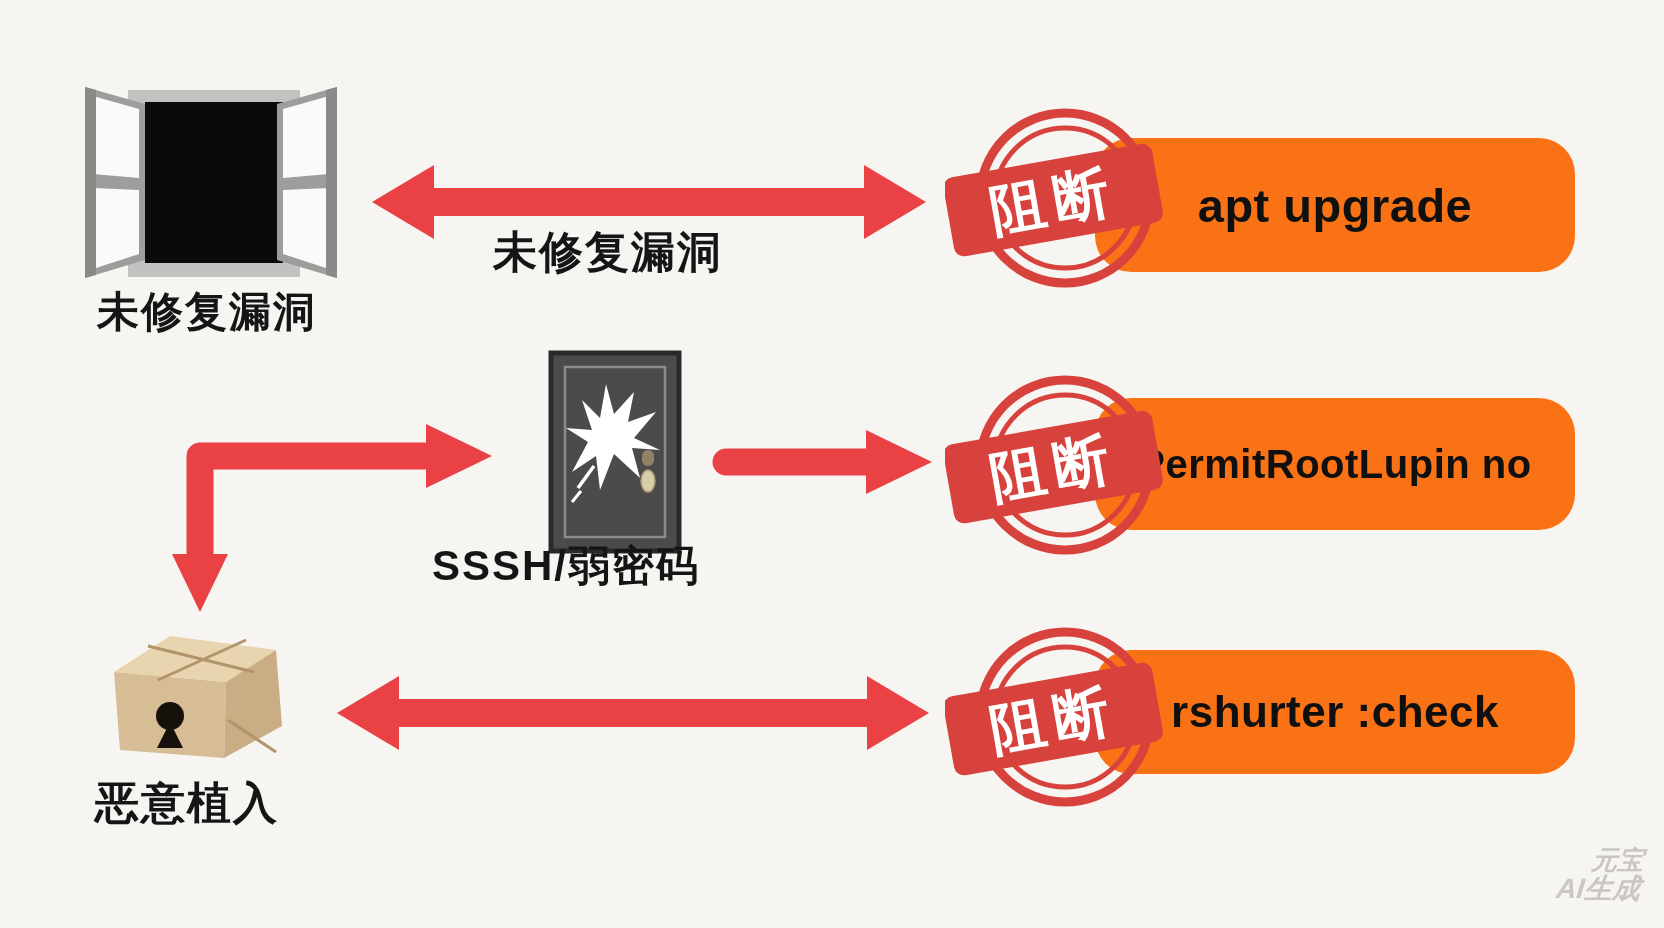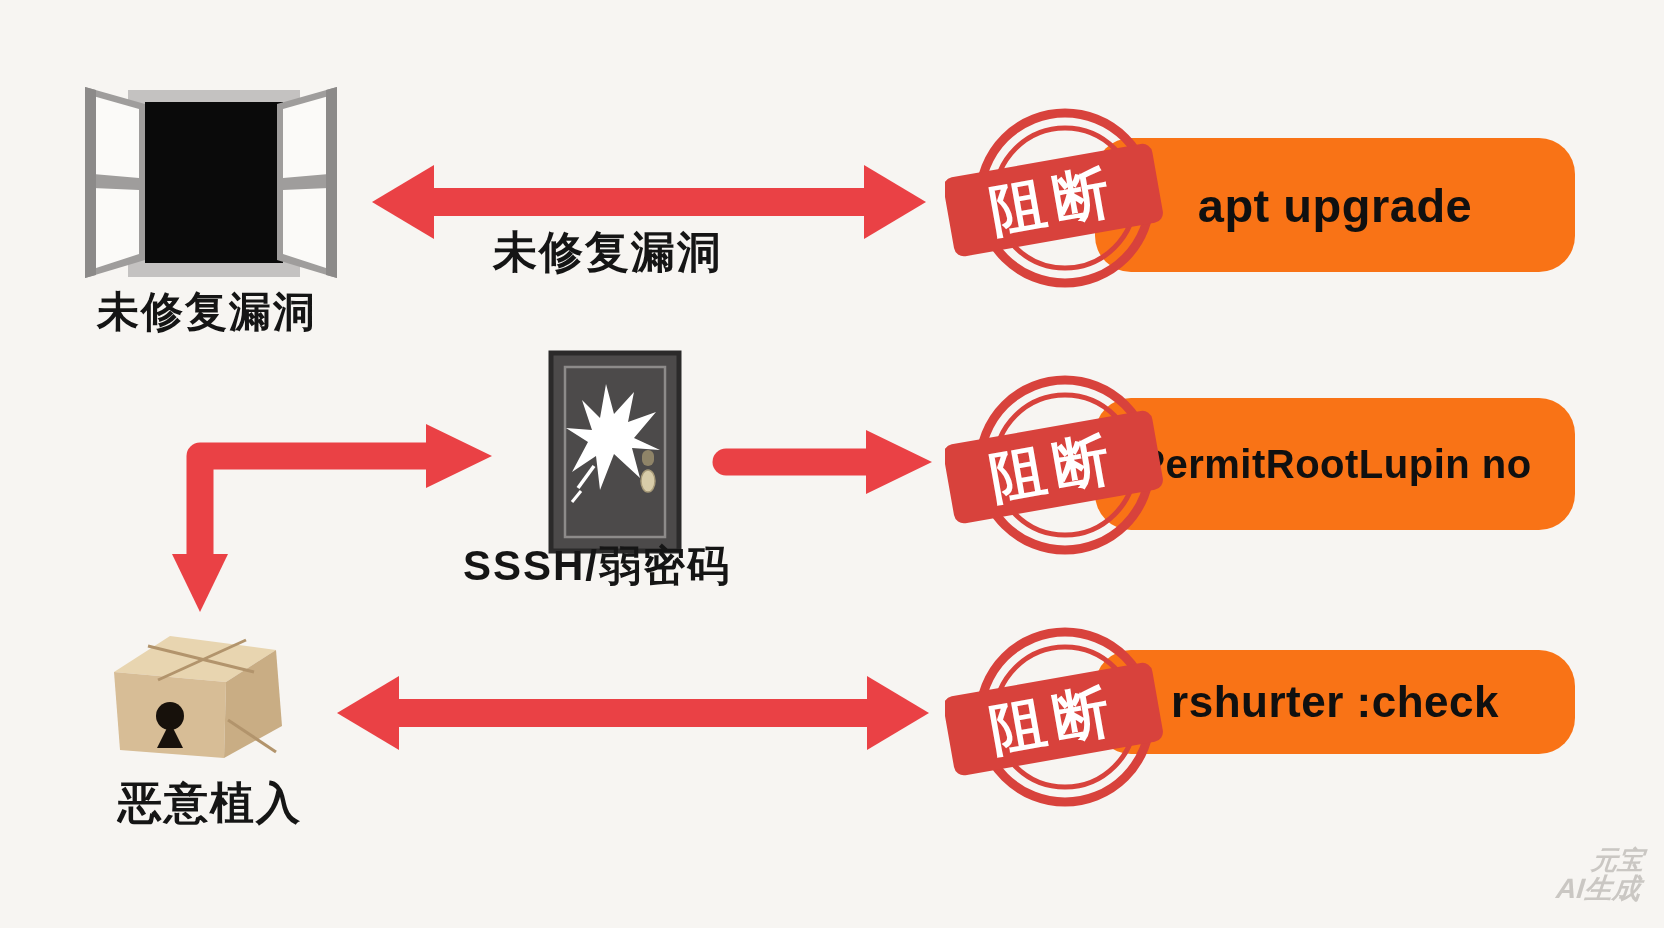--- a/index.html
+++ b/index.html
@@ -68,21 +68,21 @@
   <svg class="abs" style="left:548px;top:350px;" width="134" height="204" viewBox="0 0 134 204">
     <rect x="3" y="3" width="128" height="198" fill="#4c4a4a" stroke="#2b2a2a" stroke-width="5"></rect>
     <rect x="17" y="17" width="100" height="170" fill="none" stroke="#8d8b8a" stroke-width="2.5"></rect>
     <polygon fill="#ffffff" points="58,34 66,64 86,42 80,72 108,62 86,88 112,100 84,98 92,128
              66,104 52,140 48,106 24,122 40,92 18,78 44,80 34,50 52,68"></polygon>
     <line x1="30" y1="138" x2="46" y2="116" stroke="#ffffff" stroke-width="3.5"></line>
     <line x1="24" y1="152" x2="33" y2="141" stroke="#ffffff" stroke-width="3"></line>
     <rect x="94" y="100" width="12" height="16" rx="6" fill="#8f8468"></rect>
     <ellipse cx="100" cy="131" rx="7" ry="11" fill="#d8cca9" stroke="#a79a79" stroke-width="1.5"></ellipse>
   </svg>
-  <div class="label" style="left:597px;top:538px;font-size:42px;">SSSH/弱密码</div>
+  <div class="label" style="left:566px;top:538px;font-size:42px;">SSSH/弱密码</div>
 
   <svg class="abs" style="left:710px;top:424px;" width="224" height="76" viewBox="0 0 224 76">
     <path d="M 16 38 L 158 38" stroke="#ea4145" stroke-width="27" stroke-linecap="round"></path>
     <polygon points="222,38 156,6 156,70" fill="#ea4145"></polygon>
   </svg>
 
   <svg class="stamp" style="left:945px;top:345px;" viewBox="0 0 240 240">
     <circle cx="120" cy="120" r="85" fill="none" stroke="#d8423c" stroke-width="9"></circle>
     <circle cx="120" cy="120" r="70" fill="none" stroke="#d8423c" stroke-width="5"></circle>
     <g transform="rotate(-10 120 120)">
@@ -97,37 +97,37 @@
   <svg class="abs" style="left:106px;top:628px;" width="186" height="150" viewBox="0 0 186 150">
     <polygon points="8,44 64,8 170,22 120,54" fill="#e8d5b0"></polygon>
     <polygon points="8,44 120,54 118,130 14,122" fill="#d7bd96"></polygon>
     <polygon points="120,54 170,22 176,98 118,130" fill="#c9ad84"></polygon>
     <line x1="42" y1="18" x2="148" y2="44" stroke="#b2946c" stroke-width="3"></line>
     <line x1="140" y1="12" x2="52" y2="52" stroke="#b2946c" stroke-width="3"></line>
     <line x1="122" y1="92" x2="170" y2="124" stroke="#b2946c" stroke-width="3"></line>
     <circle cx="64" cy="88" r="14" fill="#17110b"></circle>
     <polygon points="64,94 51,120 77,120" fill="#17110b"></polygon>
   </svg>
-  <div class="label" style="left:210px;top:774px;font-size:44px;">恶意植入</div>
+  <div class="label" style="left:187px;top:774px;font-size:44px;">恶意植入</div>
 
   <svg class="abs" style="left:333px;top:671px;" width="600" height="84" viewBox="0 0 600 84">
     <rect x="58" y="28" width="484" height="28" fill="#ea4145"></rect>
     <polygon points="4,42 66,5 66,79" fill="#ea4145"></polygon>
     <polygon points="596,42 534,5 534,79" fill="#ea4145"></polygon>
   </svg>
 
   <svg class="stamp" style="left:945px;top:597px;" viewBox="0 0 240 240">
     <circle cx="120" cy="120" r="85" fill="none" stroke="#d8423c" stroke-width="9"></circle>
     <circle cx="120" cy="120" r="70" fill="none" stroke="#d8423c" stroke-width="5"></circle>
     <g transform="rotate(-10 120 120)">
       <rect x="2" y="80" width="212" height="80" rx="10" fill="#d8423c"></rect>
       <text x="108" y="140" text-anchor="middle" font-size="56" font-weight="900" fill="#ffffff" letter-spacing="8">阻断</text>
     </g>
   </svg>
-  <div class="remedy-box" style="top:650px;height:104px;">
+  <div class="remedy-box" style="top:650px;height:124px;">
     <span class="remedy-text" style="font-size:44px;">rshurter :check</span>
   </div>
 
   <div class="watermark">
     <div class="wm1">元宝</div>
     <div class="wm2">AI生成</div>
   </div>
 
 </div>
 

